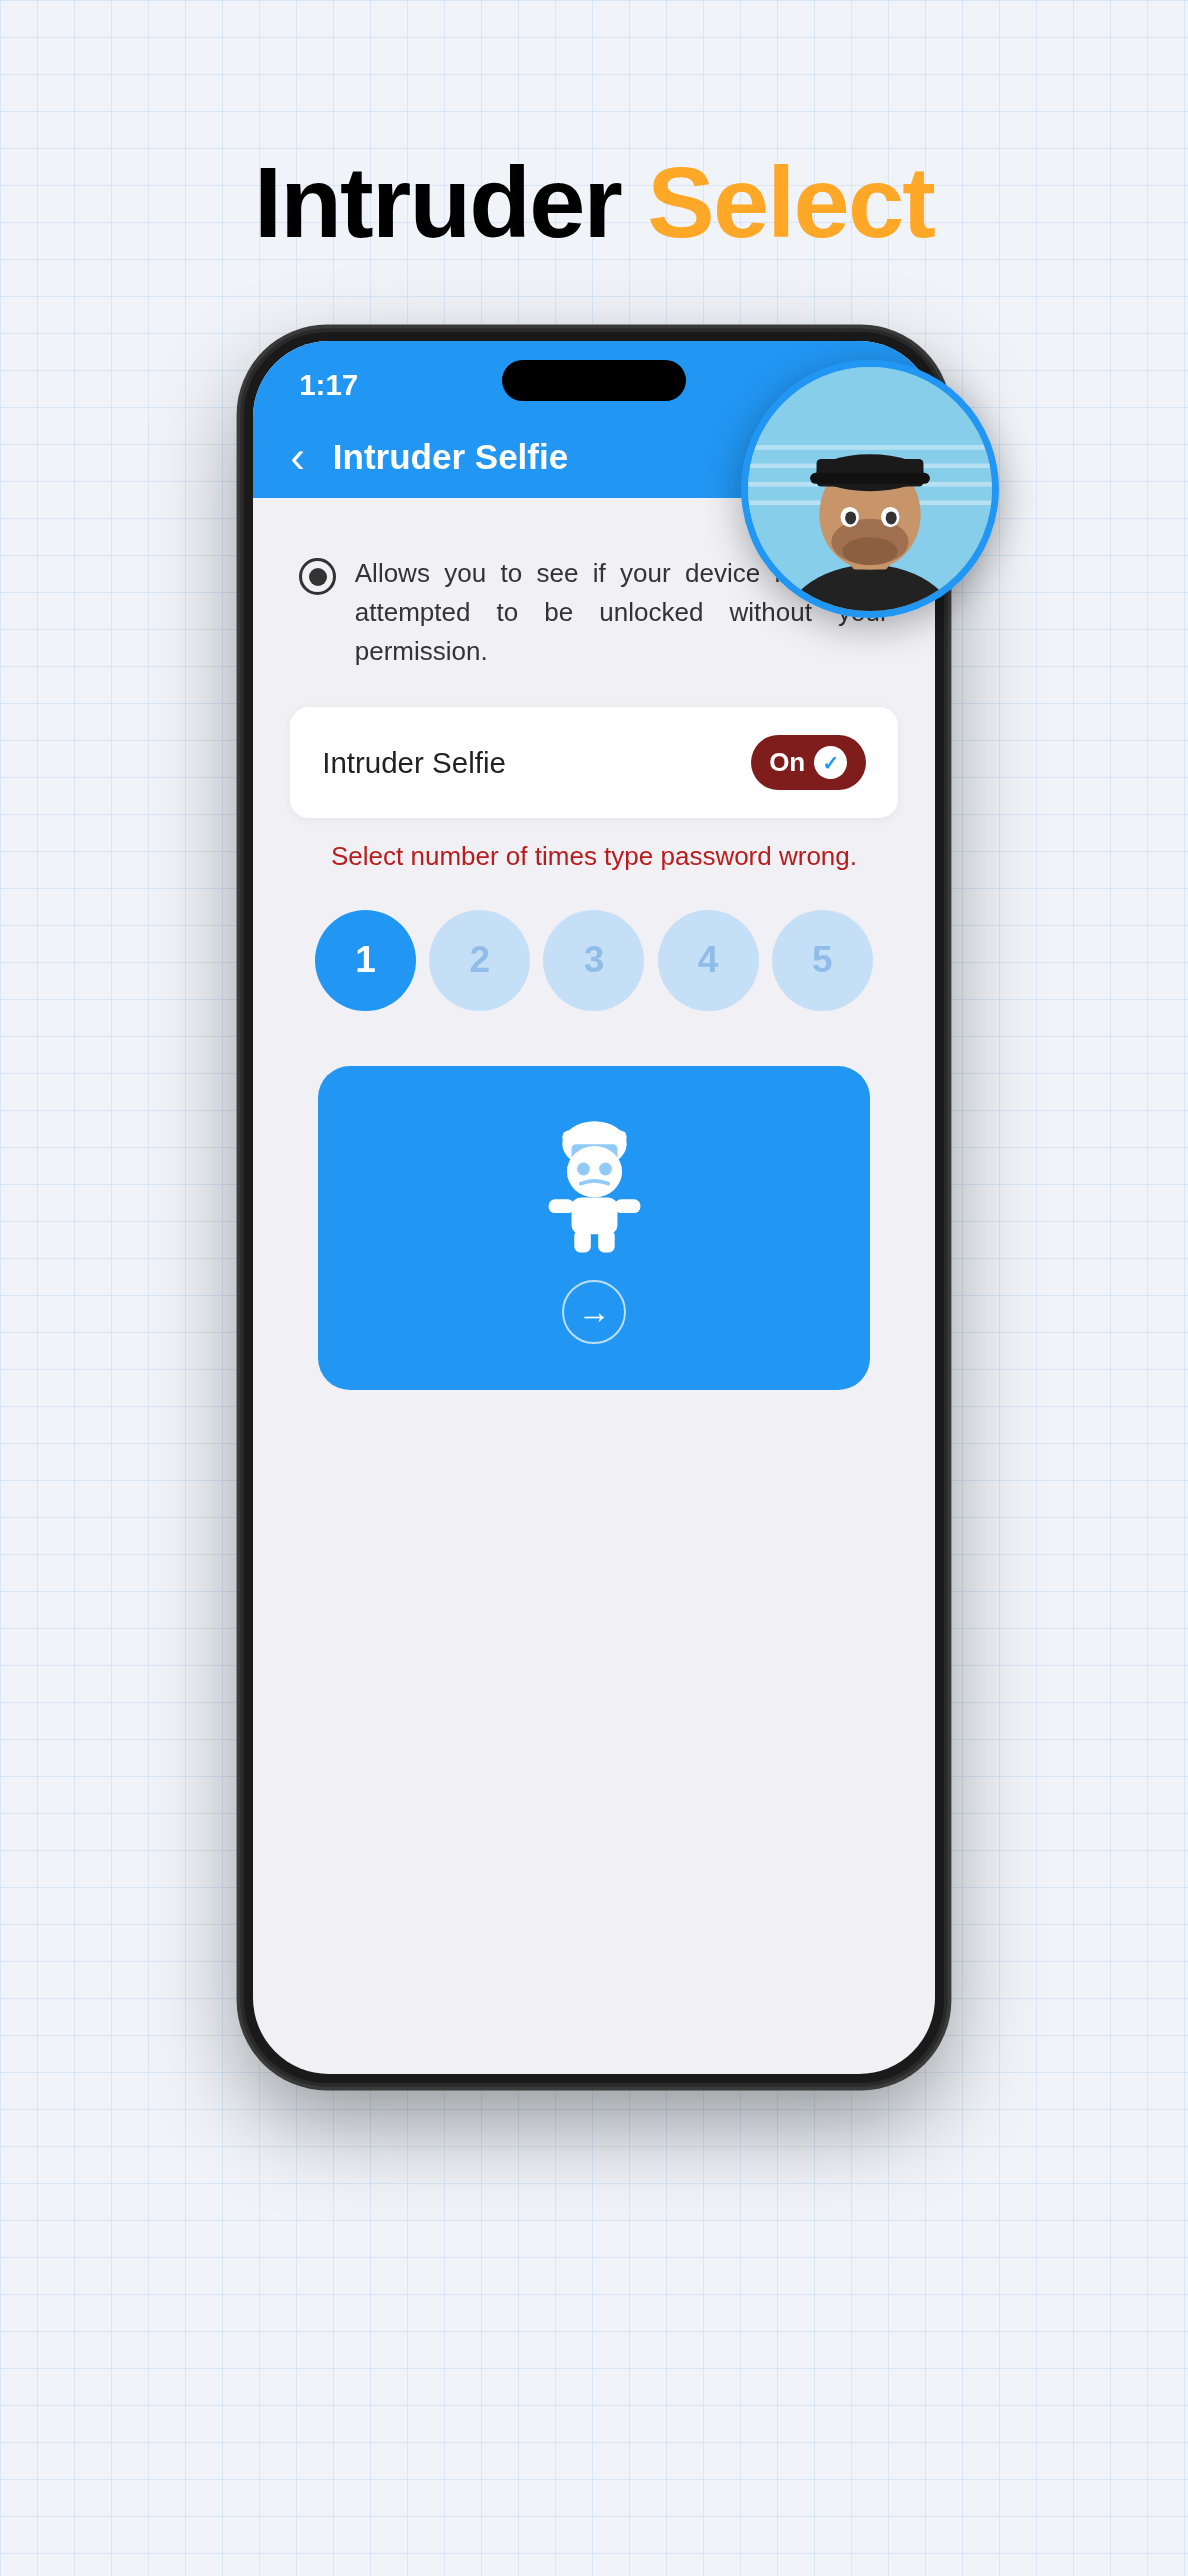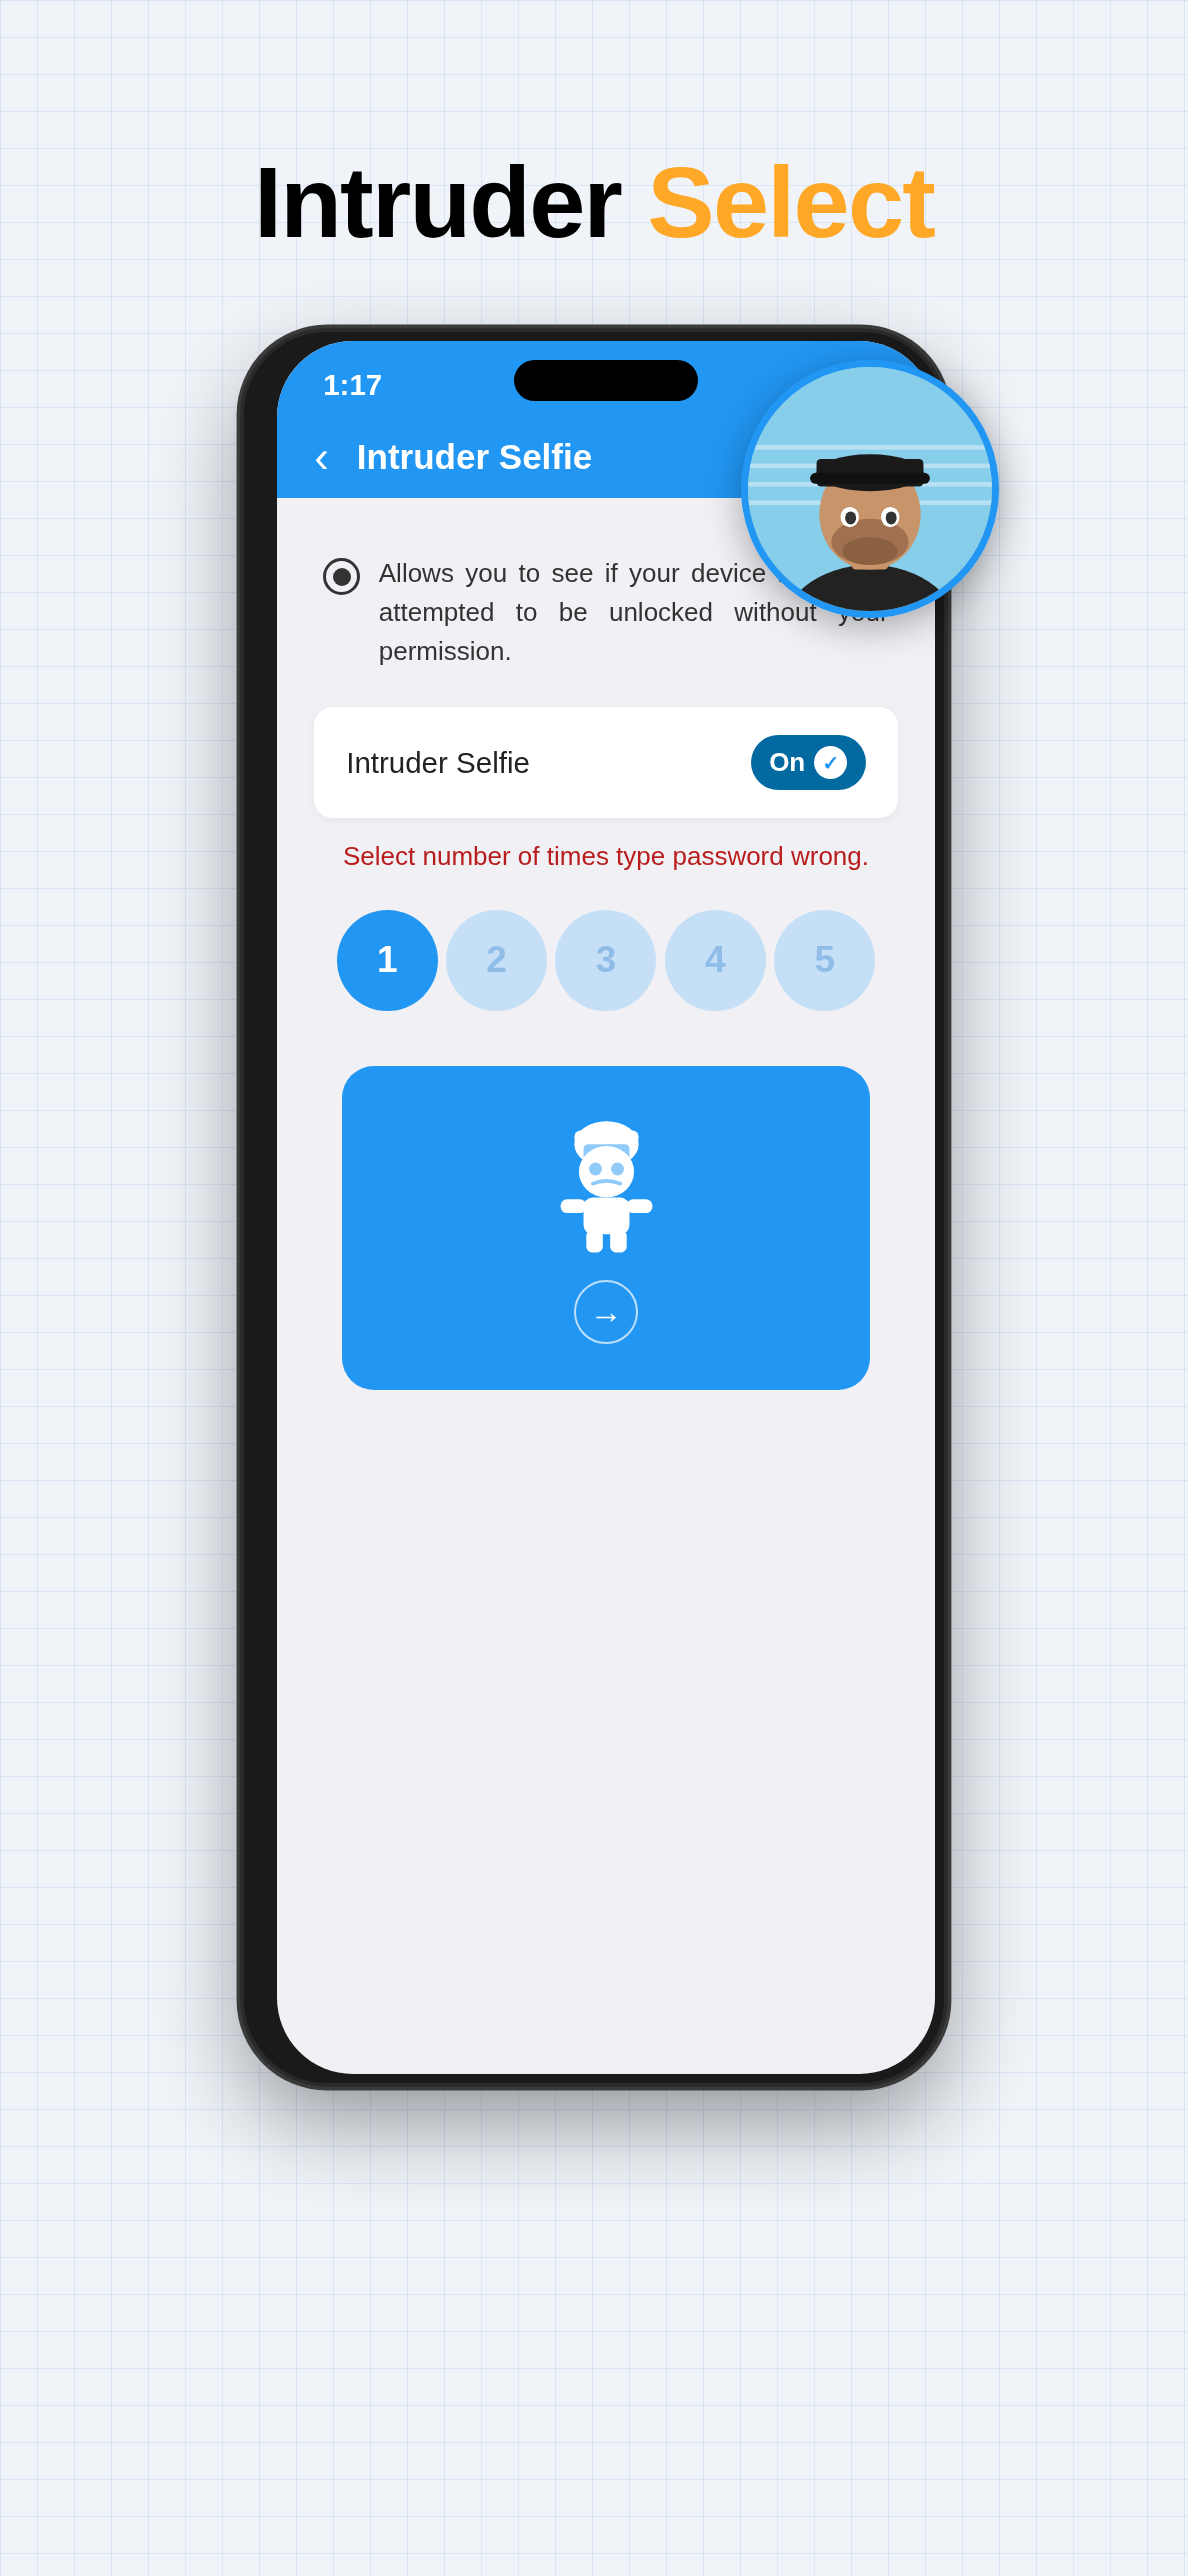--- a/index.html
+++ b/index.html
@@ -59,21 +59,20 @@
 
     .phone-screen {
       position: absolute;
       top: 9.2px;
       left: 9.2px;
       right: 9.2px;
       bottom: 9.2px;
       background: #f0f0f5;
       border-radius: 76px;
       overflow: hidden;
-      margin-left: 24px;
     }
 
     
     .status-bar {
       background: #2196F3;
       height: 74px;
       display: flex;
       align-items: center;
       padding: 0 46px;
       padding-top: 14px;
@@ -171,21 +170,21 @@
       box-shadow: 0 1.8px 9.2px rgba(0,0,0,0.05);
     }
 
     .toggle-label {
       font-size: 29.5px;
       font-weight: 500;
       color: #222;
     }
 
     .toggle-btn {
-      background: #0369a1;
+      background: #7f1d1d;
       border-radius: 28px;
       padding: 11px 18.4px;
       display: flex;
       align-items: center;
       gap: 9.2px;
     }
 
     .toggle-text {
       color: white;
       font-size: 26px;

